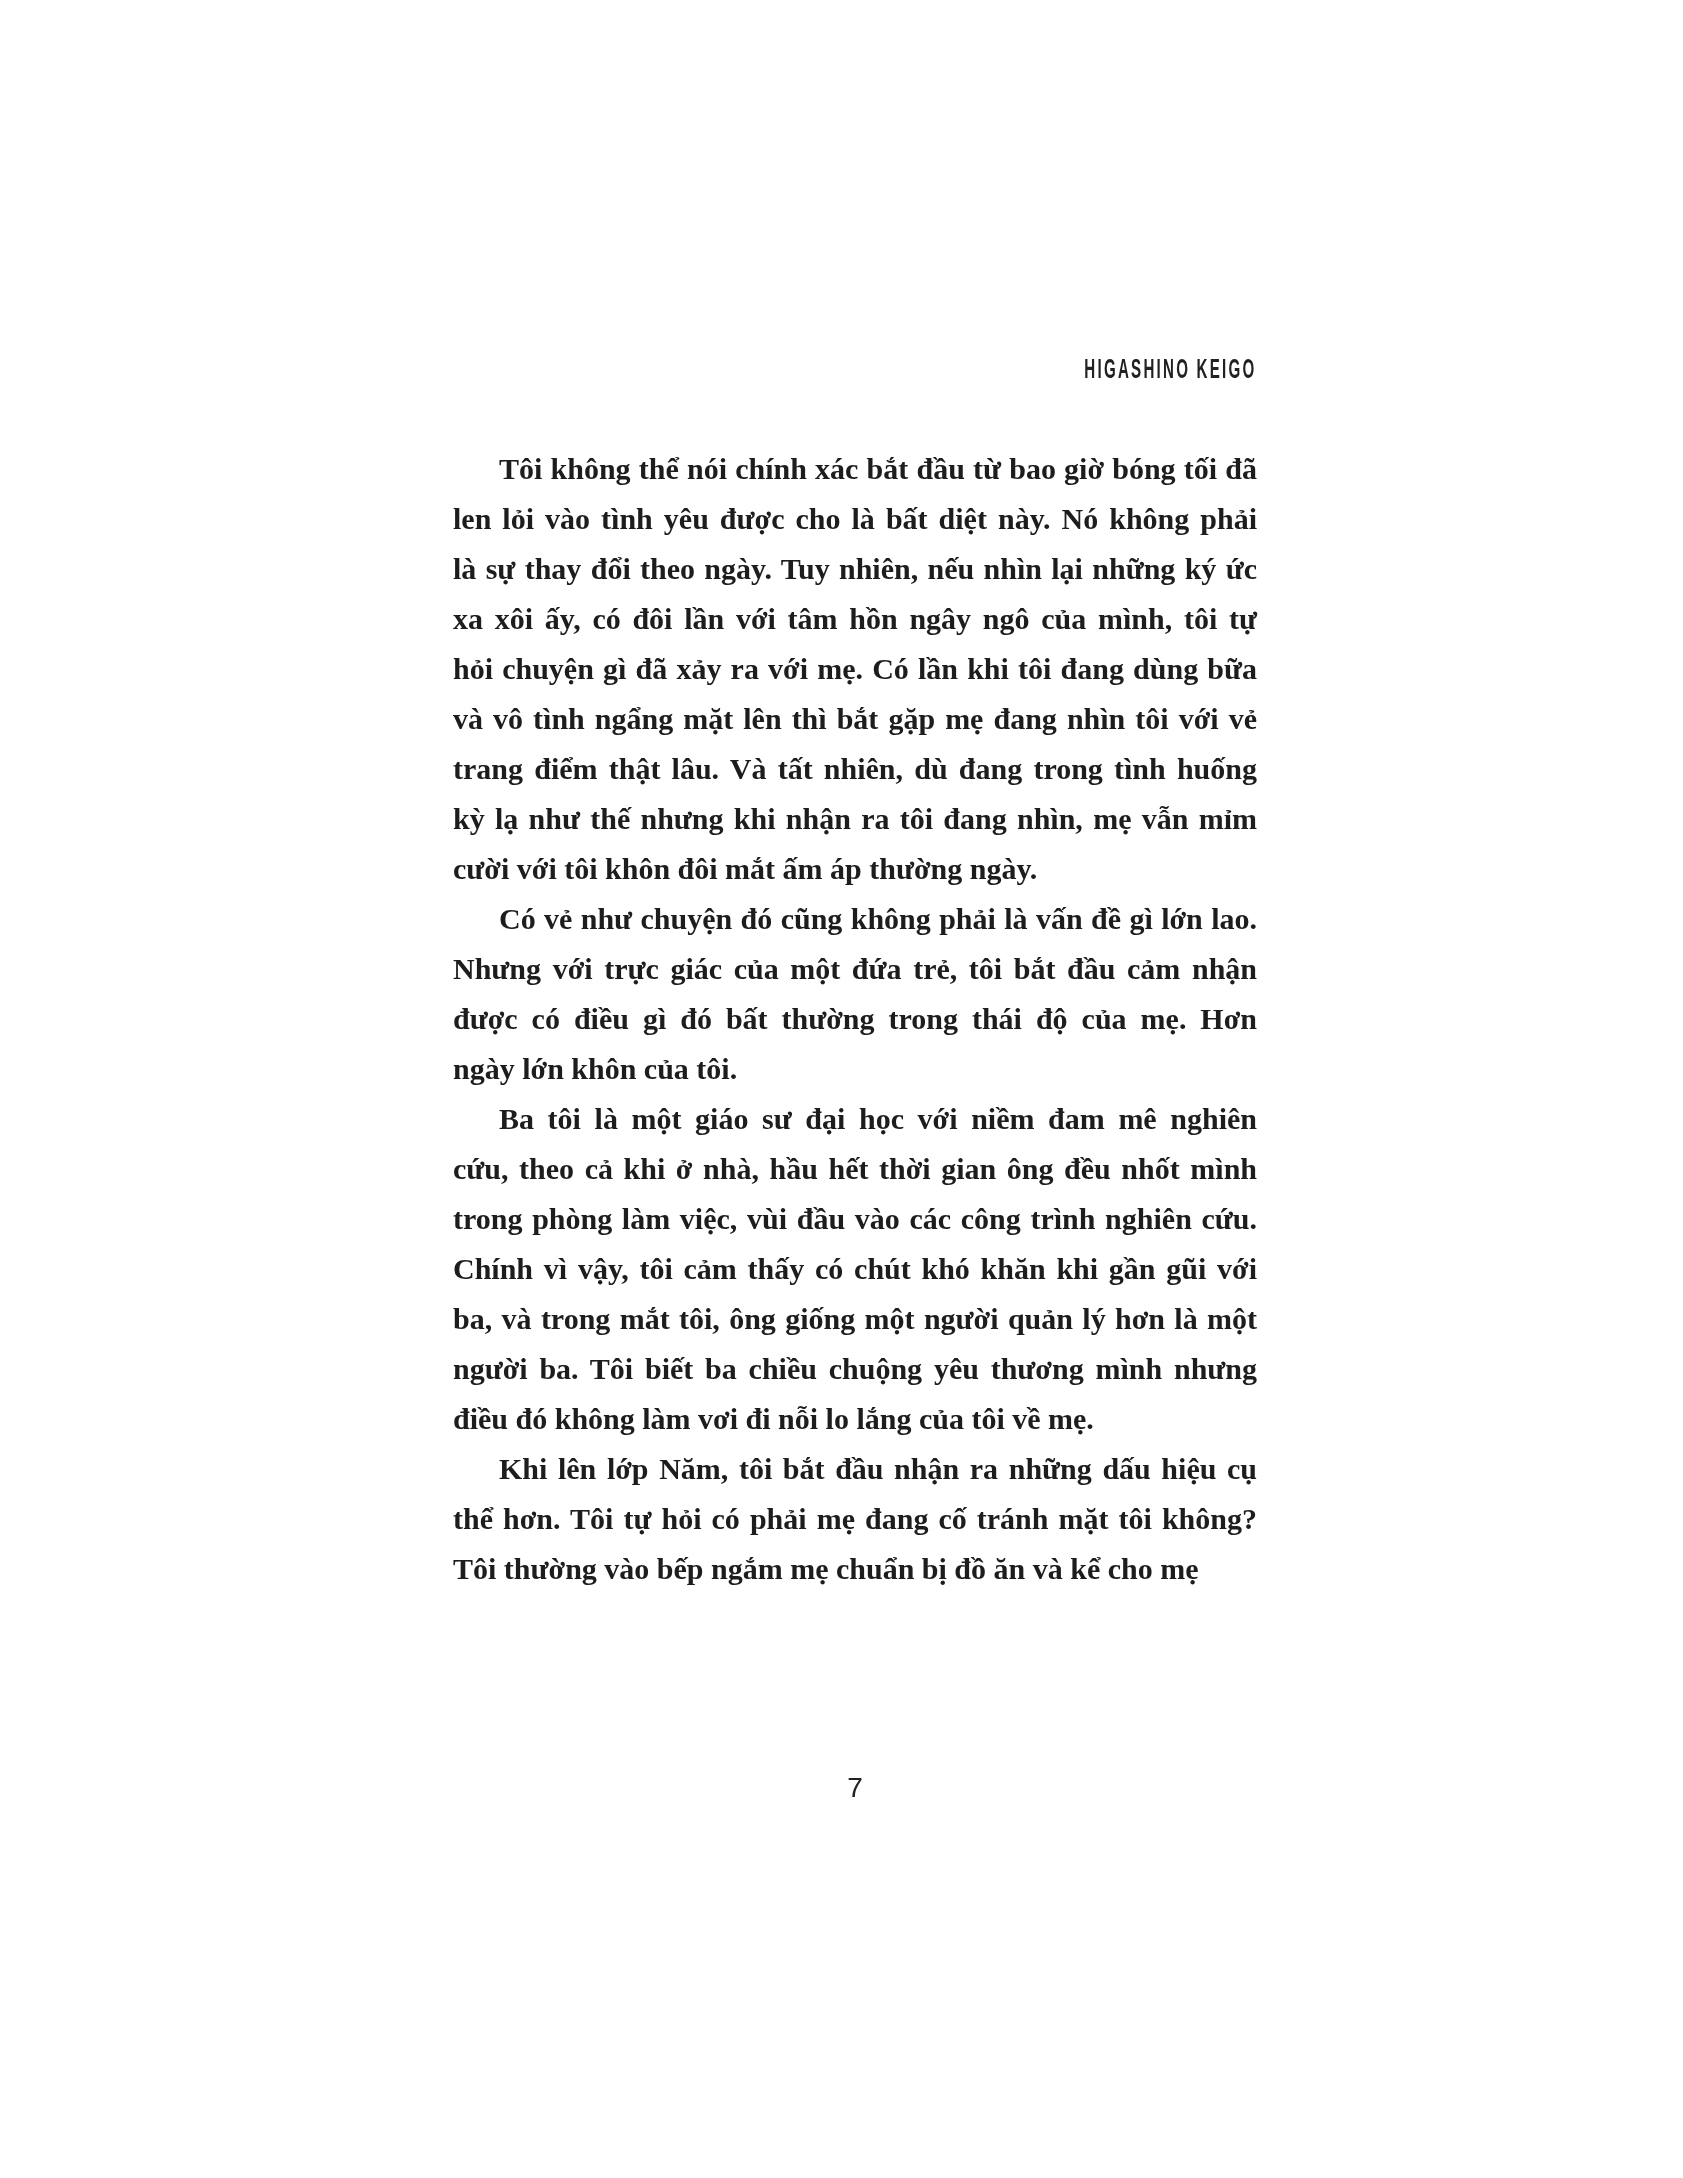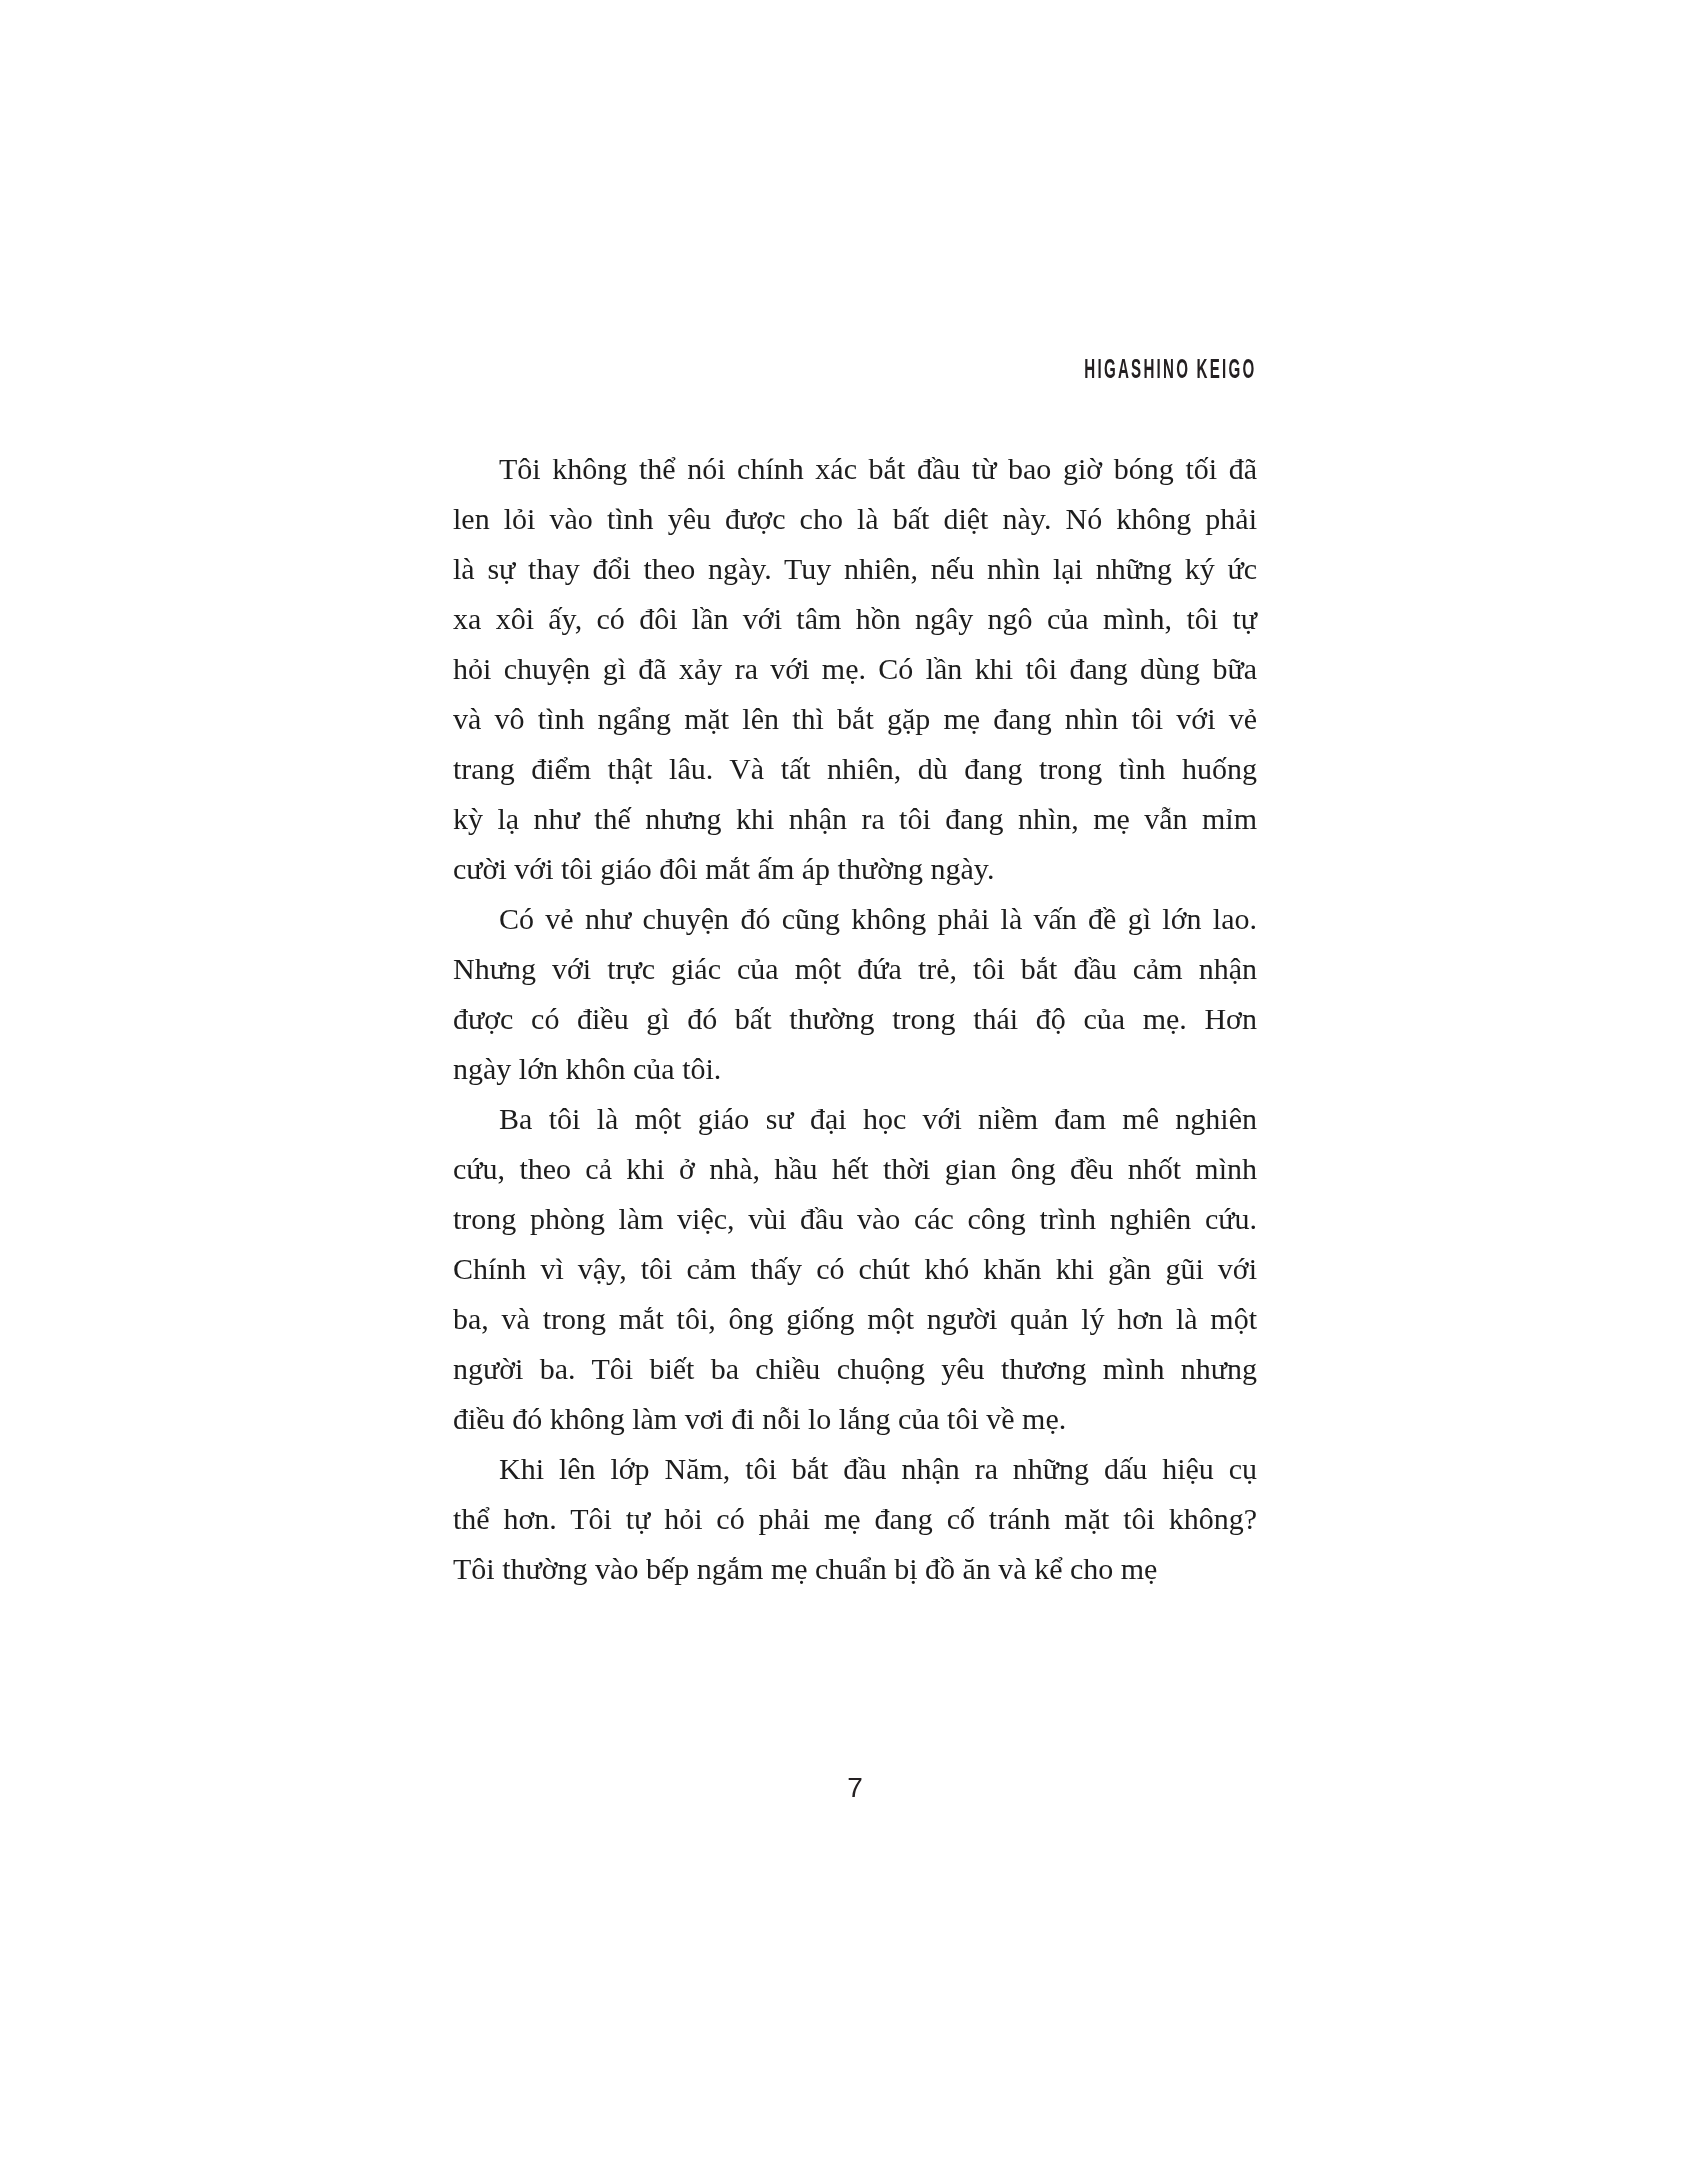--- a/index.html
+++ b/index.html
@@ -44,20 +44,21 @@
     font-size: 30px;
     line-height: 50px;
     color: #1d1d1d;
   }
   .paragraph + .paragraph {
   }
   .line {
     text-align: justify;
     text-align-last: justify;
     white-space: normal;
+    font-weight: bold;
   }
   .line.first {
     text-indent: 46px;
   }
   .line.last {
     text-align-last: left;
   }
   .page-number {
     position: absolute;
     left: 453px;
@@ -82,21 +83,21 @@
   <div class="text-block">
       <div class="paragraph">
         <div class="line first">Tôi không thể nói chính xác bắt đầu từ bao giờ bóng tối đã</div>
         <div class="line">len lỏi vào tình yêu được cho là bất diệt này. Nó không phải</div>
         <div class="line">là sự thay đổi theo ngày. Tuy nhiên, nếu nhìn lại những ký ức</div>
         <div class="line">xa xôi ấy, có đôi lần với tâm hồn ngây ngô của mình, tôi tự</div>
         <div class="line">hỏi chuyện gì đã xảy ra với mẹ. Có lần khi tôi đang dùng bữa</div>
         <div class="line">và vô tình ngẩng mặt lên thì bắt gặp mẹ đang nhìn tôi với vẻ</div>
         <div class="line">trang điểm thật lâu. Và tất nhiên, dù đang trong tình huống</div>
         <div class="line">kỳ lạ như thế nhưng khi nhận ra tôi đang nhìn, mẹ vẫn mỉm</div>
-        <div class="line last">cười với tôi giáo đôi mắt ấm áp thường ngày.</div>
+        <div class="line last">cười với tôi khôn đôi mắt ấm áp thường ngày.</div>
       </div>
       <div class="paragraph">
         <div class="line first">Có vẻ như chuyện đó cũng không phải là vấn đề gì lớn lao.</div>
         <div class="line">Nhưng với trực giác của một đứa trẻ, tôi bắt đầu cảm nhận</div>
         <div class="line">được có điều gì đó bất thường trong thái độ của mẹ. Hơn</div>
         <div class="line last">ngày lớn khôn của tôi.</div>
       </div>
       <div class="paragraph">
         <div class="line first">Ba tôi là một giáo sư đại học với niềm đam mê nghiên</div>
         <div class="line">cứu, theo cả khi ở nhà, hầu hết thời gian ông đều nhốt mình</div>

